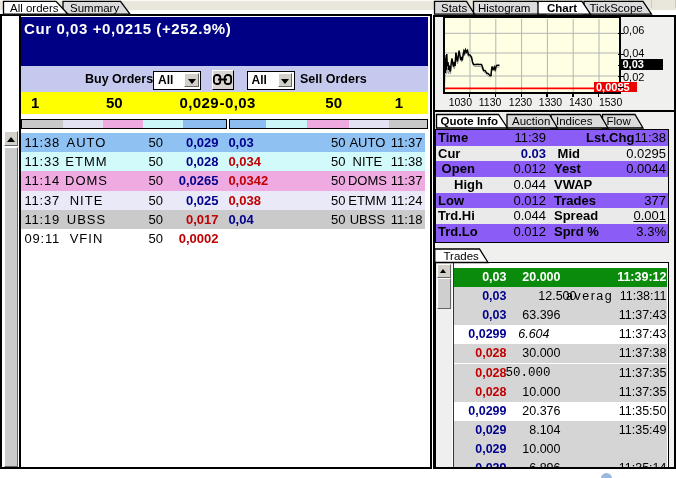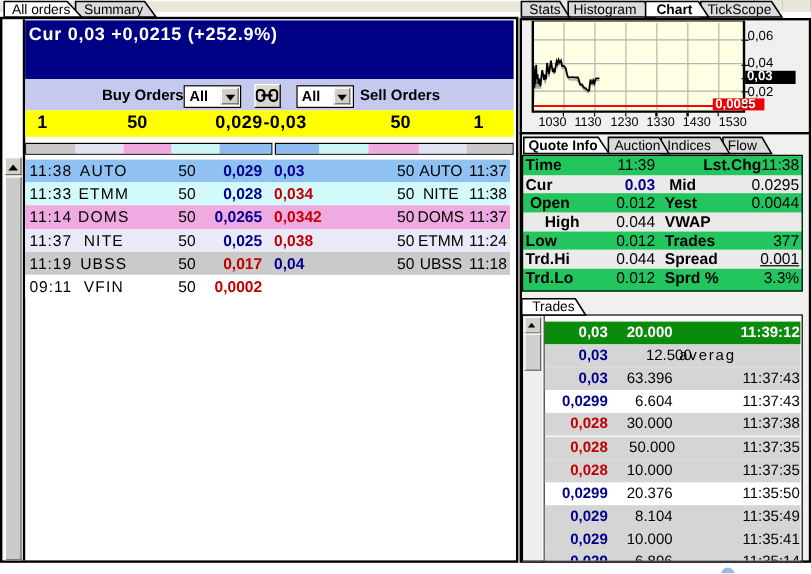--- a/index.html
+++ b/index.html
@@ -201,21 +201,21 @@
       <div class="abs" style="left:538.85px;top:95.5px;font-size:10.5px;color:#000;">1330</div>
       <div class="abs" style="left:546.4px;top:94px;width:1.4px;height:3px;background:#000;"></div>
       <div class="abs" style="left:568.9px;top:95.5px;font-size:10.5px;color:#000;">1430</div>
       <div class="abs" style="left:572.2px;top:94px;width:1.4px;height:3px;background:#000;"></div>
       <div class="abs" style="left:598.95px;top:95.5px;font-size:10.5px;color:#000;">1530</div>
       <div class="abs" style="left:598px;top:94px;width:1.4px;height:3px;background:#000;"></div>
     </div>
 
 <div class="abs" style="left:433px;top:109.5px;width:242.5px;height:2px;background:#000;"></div>
 
-<div class="abs" style="left:435px;top:128.5px;width:234px;height:114px;border:1.6px solid #000;background:#22c55e;box-sizing:border-box;overflow:hidden;">
+<div class="abs" style="left:435px;top:128.5px;width:234px;height:114px;border:1.6px solid #000;background:#8b5cf6;box-sizing:border-box;overflow:hidden;">
 <div id="qrows" style="position:absolute;left:0;top:0;width:100%;">
         <div class="qrow " style="top:0.3px;">
           <span class="b" style="left:2px;">Time</span>
           <span class="tr " style="left:50px;width:60px;">11:39</span>
           <span class="b" style="left:118px;padding-left:32px;">Lst.Chg</span>
           <span class="tr" style="left:160px;width:70px;">11:38</span>
         </div>
         <div class="qrow qg" style="top:16.03px;">
           <span class="b" style="left:2px;">Cur</span>
           <span class="tr b navyt" style="left:50px;width:60px;">0.03</span>
@@ -261,60 +261,60 @@
  <div id="trows" style="position:absolute;left:18px;top:5.5px;width:212.5px;height:198px;">
         <div class="trow " style="top:0px;background:#0b8b0b;color:#fff;font-weight:bold;">
           <span class="tr " style="left:2px;width:50.5px;">0,03</span>
           <span class="tr" style="left:58px;width:48.5px;">20.000</span>
           <span class="tr" style="left:138px;width:74.5px;">11:39:12</span>
         </div>
         <div class="trow tg" style="top:19.1px;">
           <span class="tr b navyt" style="left:2px;width:50.5px;">0,03</span>
           <span class="tr" style="left:74px;width:48.5px;">12.500</span>
           <span style="left:112px;letter-spacing:1.5px;">averag</span>
+          <span class="tr" style="left:138px;width:74.5px;">11:38:11</span>
         </div>
         <div class="trow tg" style="top:38.2px;">
           <span class="tr b navyt" style="left:2px;width:50.5px;">0,03</span>
           <span class="tr" style="left:58px;width:48.5px;">63.396</span>
           <span class="tr" style="left:138px;width:74.5px;">11:37:43</span>
         </div>
         <div class="trow " style="top:57.300000000000004px;">
           <span class="tr b navyt" style="left:2px;width:50.5px;">0,0299</span>
-          <span class="tr" style="left:58px;width:48.5px;">6.604</span>
+          <span class="tr" style="left:47px;width:48.5px;font-style:italic;">6.604</span>
           <span class="tr" style="left:138px;width:74.5px;">11:37:43</span>
         </div>
         <div class="trow tg" style="top:76.4px;">
           <span class="tr b redt" style="left:2px;width:50.5px;">0,028</span>
           <span class="tr" style="left:58px;width:48.5px;">30.000</span>
           <span class="tr" style="left:138px;width:74.5px;">11:37:38</span>
         </div>
         <div class="trow tg" style="top:95.5px;">
           <span class="tr b redt" style="left:2px;width:50.5px;">0,028</span>
-          <span class="tr" style="left:60px;width:48.5px;">50.000</span>
+          <span class="tr" style="left:48px;width:48.5px;font-family:Liberation Mono, monospace;">50.000</span>
           <span class="tr" style="left:138px;width:74.5px;">11:37:35</span>
         </div>
         <div class="trow tg" style="top:114.60000000000001px;">
           <span class="tr b redt" style="left:2px;width:50.5px;">0,028</span>
           <span class="tr" style="left:58px;width:48.5px;">10.000</span>
           <span class="tr" style="left:138px;width:74.5px;">11:37:35</span>
         </div>
         <div class="trow " style="top:133.70000000000002px;">
           <span class="tr b navyt" style="left:2px;width:50.5px;">0,0299</span>
           <span class="tr" style="left:58px;width:48.5px;">20.376</span>
           <span class="tr" style="left:138px;width:74.5px;">11:35:50</span>
         </div>
         <div class="trow tg" style="top:152.8px;">
           <span class="tr b navyt" style="left:2px;width:50.5px;">0,029</span>
           <span class="tr" style="left:58px;width:48.5px;">8.104</span>
           <span class="tr" style="left:138px;width:74.5px;">11:35:49</span>
         </div>
         <div class="trow tg" style="top:171.9px;">
           <span class="tr b navyt" style="left:2px;width:50.5px;">0,029</span>
           <span class="tr" style="left:58px;width:48.5px;">10.000</span>
-          <span class="tr" style="left:138px;width:74.5px;">11:35:41</span>
         </div>
         <div class="trow tg" style="top:191px;">
           <span class="tr b navyt" style="left:2px;width:50.5px;">0,029</span>
           <span class="tr" style="left:58px;width:48.5px;">6.896</span>
           <span class="tr" style="left:138px;width:74.5px;">11:35:14</span>
         </div>
       </div>
 </div>
 
 <div class="abs btn3d" style="left:437px;top:263.5px;width:13.5px;height:14px;"></div>

